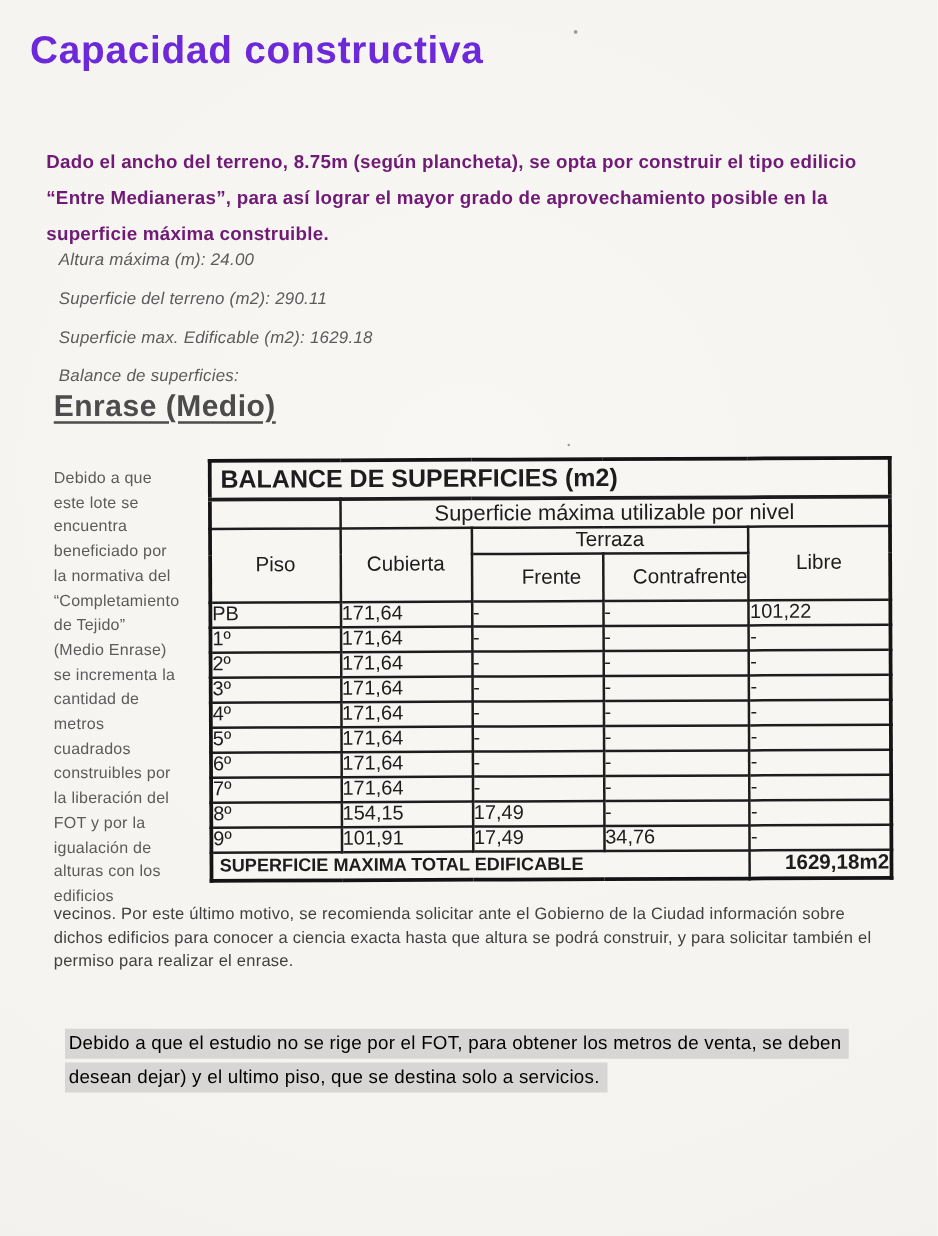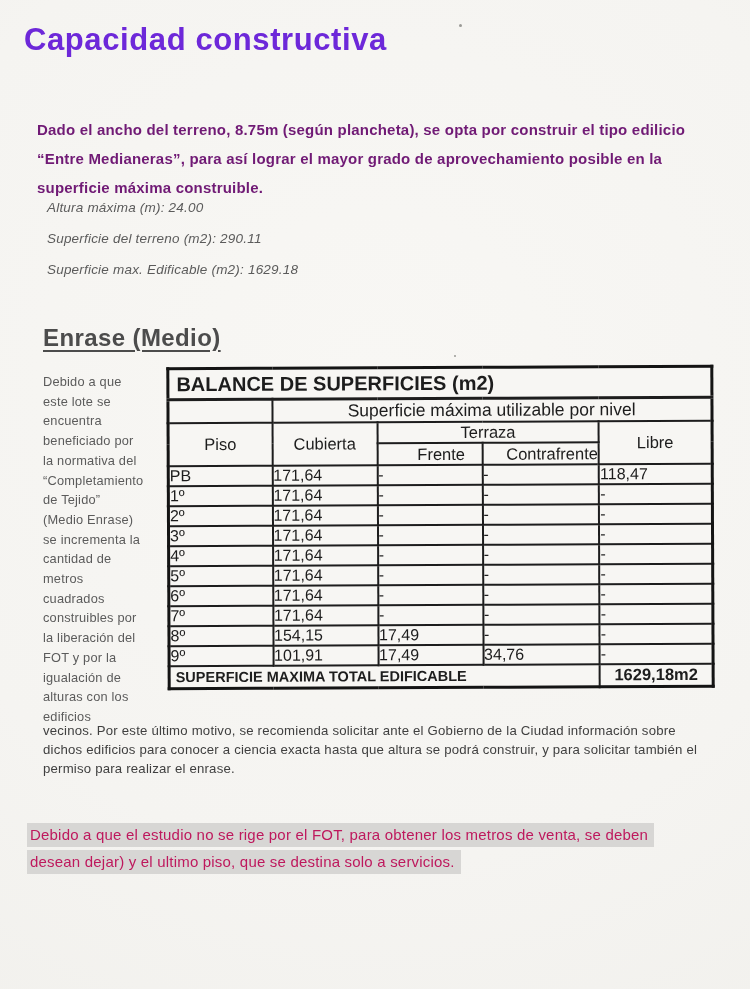--- a/index.html
+++ b/index.html
@@ -26,21 +26,21 @@
     font-weight:bold;
   }
 
   .specs { position:absolute; left:47px; top:200px;font-style:italic; }
   .spec-item {
     font-size:13.5px; letter-spacing:0.2px;
     color:#5b5b5b; margin-bottom:15px; height:16px;
   }
 
   .section-heading {
-    position:absolute; left:43px; top:324px;
+    position:absolute; left:43px; top:312px;
     font-size:24px; letter-spacing:0.4px; color:#4c4c4c;
     text-decoration:underline; text-underline-offset:4px;
     text-decoration-thickness:1.5px;
   }
 
   .sidebar {
     position:absolute; left:43px; top:372px; width:124px;
     font-size:12.8px; line-height:19.7px; letter-spacing:0.2px;
     color:#5b5b5b;
   }
@@ -55,35 +55,35 @@
   }
   .balance-table td { border:2px solid #1d1d1d; }
   .t-title td {
     height:31px; font-size:20px; font-weight:700;
     text-align:left; padding:0 7px;
     border-bottom-width:3px;
   }
   .t-span td { height:21px; font-size:17.5px; text-align:center; }
   .t-head td, .t-head2 td { font-size:16.5px; text-align:center; }
   .t-head td { height:20px; }
-  .t-head2 td { height:22px;padding-left:23px; }
+  .t-head2 td { height:38px;padding-left:23px; }
   .t-data td { height:19px; font-size:16px; text-align:left; padding:0; }
   .t-total td { height:22px; font-weight:700; }
   .total-label { font-size:14.5px; text-align:left; padding:0 5px; }
-  .total-value { font-size:16.5px; text-align:center; }
+  .total-value { font-size:16.5px; text-align:right; }
 
   .continuation {
     position:absolute; left:43px; top:721px; width:676px;
     font-size:13.2px; line-height:19px; letter-spacing:0.2px;
     color:#404040;
   }
 
   .highlight-para {
-    position:absolute; left:27px; top:826px; width:680px;
-    font-size:15px; color:#be185d; letter-spacing:0.2px;
+    position:absolute; left:52px; top:826px; width:680px;
+    font-size:15px; color:#000000; letter-spacing:0.2px;
   }
   .hl-line { height:27px; }
   .hl-line > span {
     background:#d7d6d4;
     padding:3px 6px 4px 3px;
   }
 
   .speck { position:absolute; border-radius:50%; background:#9a9a96; }
   .speck-a { left:459px; top:24px; width:3px; height:3px; }
   .speck-b { left:454px; top:355px; width:2px; height:2px; }
@@ -95,20 +95,21 @@
 
 <span class="speck speck-a"></span>
 <span class="speck speck-b"></span>
 
 <p class="intro">Dado el ancho del terreno, 8.75m (según plancheta), se opta por construir el tipo edilicio “Entre Medianeras”, para así lograr el mayor grado de aprovechamiento posible en la superficie máxima construible.</p>
 
 <div class="specs">
   <div class="spec-item">Altura máxima (m): 24.00</div>
   <div class="spec-item">Superficie del terreno (m2): 290.11</div>
   <div class="spec-item">Superficie max. Edificable (m2): 1629.18</div>
+  <div class="spec-item">Balance de superficies:</div>
 </div>
 
 <h2 class="section-heading">Enrase (Medio)</h2>
 
 <div class="sidebar">
   <div>Debido a que</div>
   <div>este lote se</div>
   <div>encuentra</div>
   <div>beneficiado por</div>
   <div>la normativa del</div>
@@ -151,21 +152,21 @@
     </tr>
     <tr class="t-head2">
       <td>Frente</td>
       <td>Contrafrente</td>
     </tr>
     <tr class="t-data">
       <td>PB</td>
       <td>171,64</td>
       <td>-</td>
       <td>-</td>
-      <td>118,47</td>
+      <td>101,22</td>
     </tr>
     <tr class="t-data">
       <td>1º</td>
       <td>171,64</td>
       <td>-</td>
       <td>-</td>
       <td>-</td>
     </tr>
     <tr class="t-data">
       <td>2º</td>

